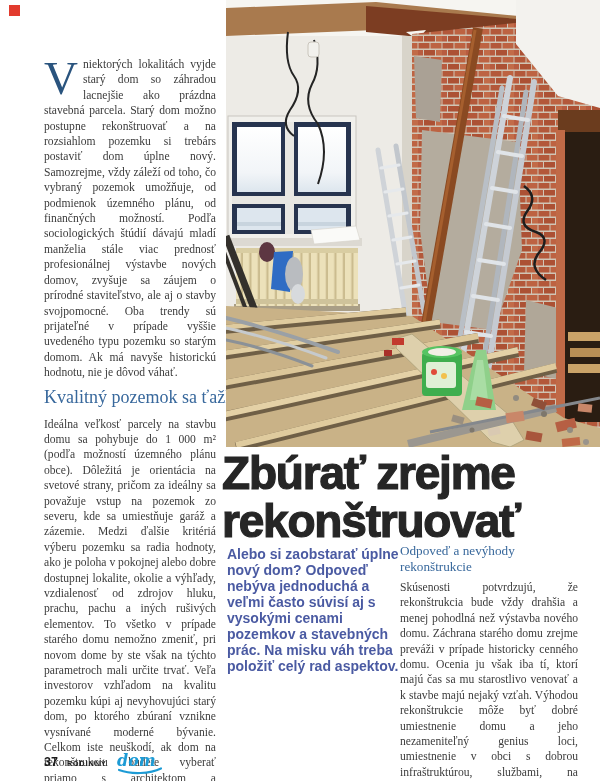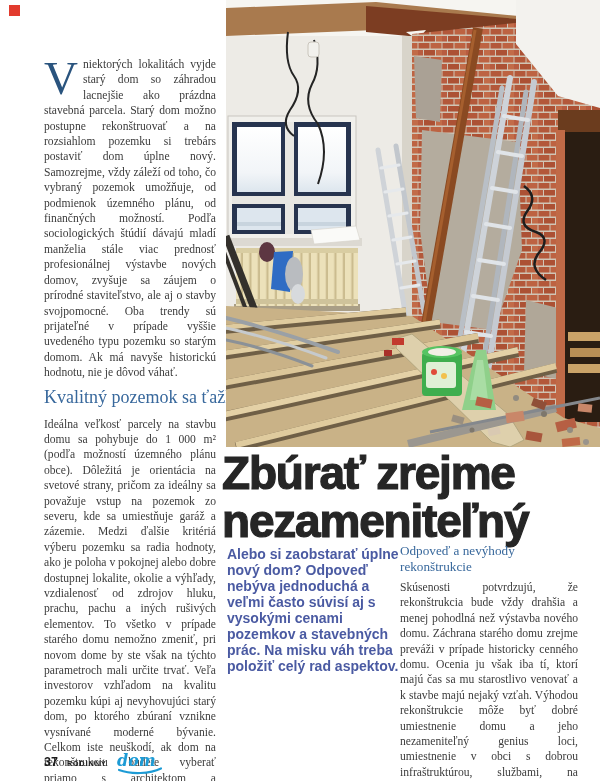--- a/index.html
+++ b/index.html
@@ -247,21 +247,21 @@
           <circle cx="318" cy="414" r="3" fill="#7e776c"></circle>
         <circle cx="344" cy="430" r="3" fill="#918b80"></circle>
           <circle cx="246" cy="430" r="2.5" fill="#7e776c"></circle>
         <circle cx="360" cy="442" r="3" fill="#9a948c"></circle>
       </g>
     </svg>
   </div>
 
   <h1 class="headline" style="margin:0;">
     <span>Zbúrať zrejme</span>
-    <span>nezameniteľný</span>
+    <span>rekonštruovať</span>
   </h1>
 
   <p class="lead" style="margin:0;">Alebo si zaobstarať úplne nový dom? Odpoveď nebýva jednoduchá a veľmi často súvisí aj s vysokými cenami pozemkov a stavebných prác. Na misku váh treba položiť celý rad aspektov.</p>
 
   <div class="right-col">
     <h3 class="subhead2">Odpoveď a nevýhody rekonštrukcie</h3>
     <p class="body-text" style="margin:0;">Skúsenosti potvrdzujú, že rekonštrukcia bude vždy drahšia a menej pohodlná než výstavba nového domu. Záchrana starého domu zrejme preváži v prípade historicky cenného domu. Ocenia ju však iba tí, ktorí majú čas sa mu starostlivo venovať a k stavbe majú nejaký vzťah. Výhodou rekonštrukcie môže byť dobré umiestnenie domu a jeho nezameniteľný genius loci, umiestnenie v obci s dobrou infraštruktúrou, službami, na inšpiratívnom mieste, kde sa stretávate s ľuďmi, s ktorými sa chcete častejšie vídať. Ne-</p>
   </div>
 
   <div class="footer">

